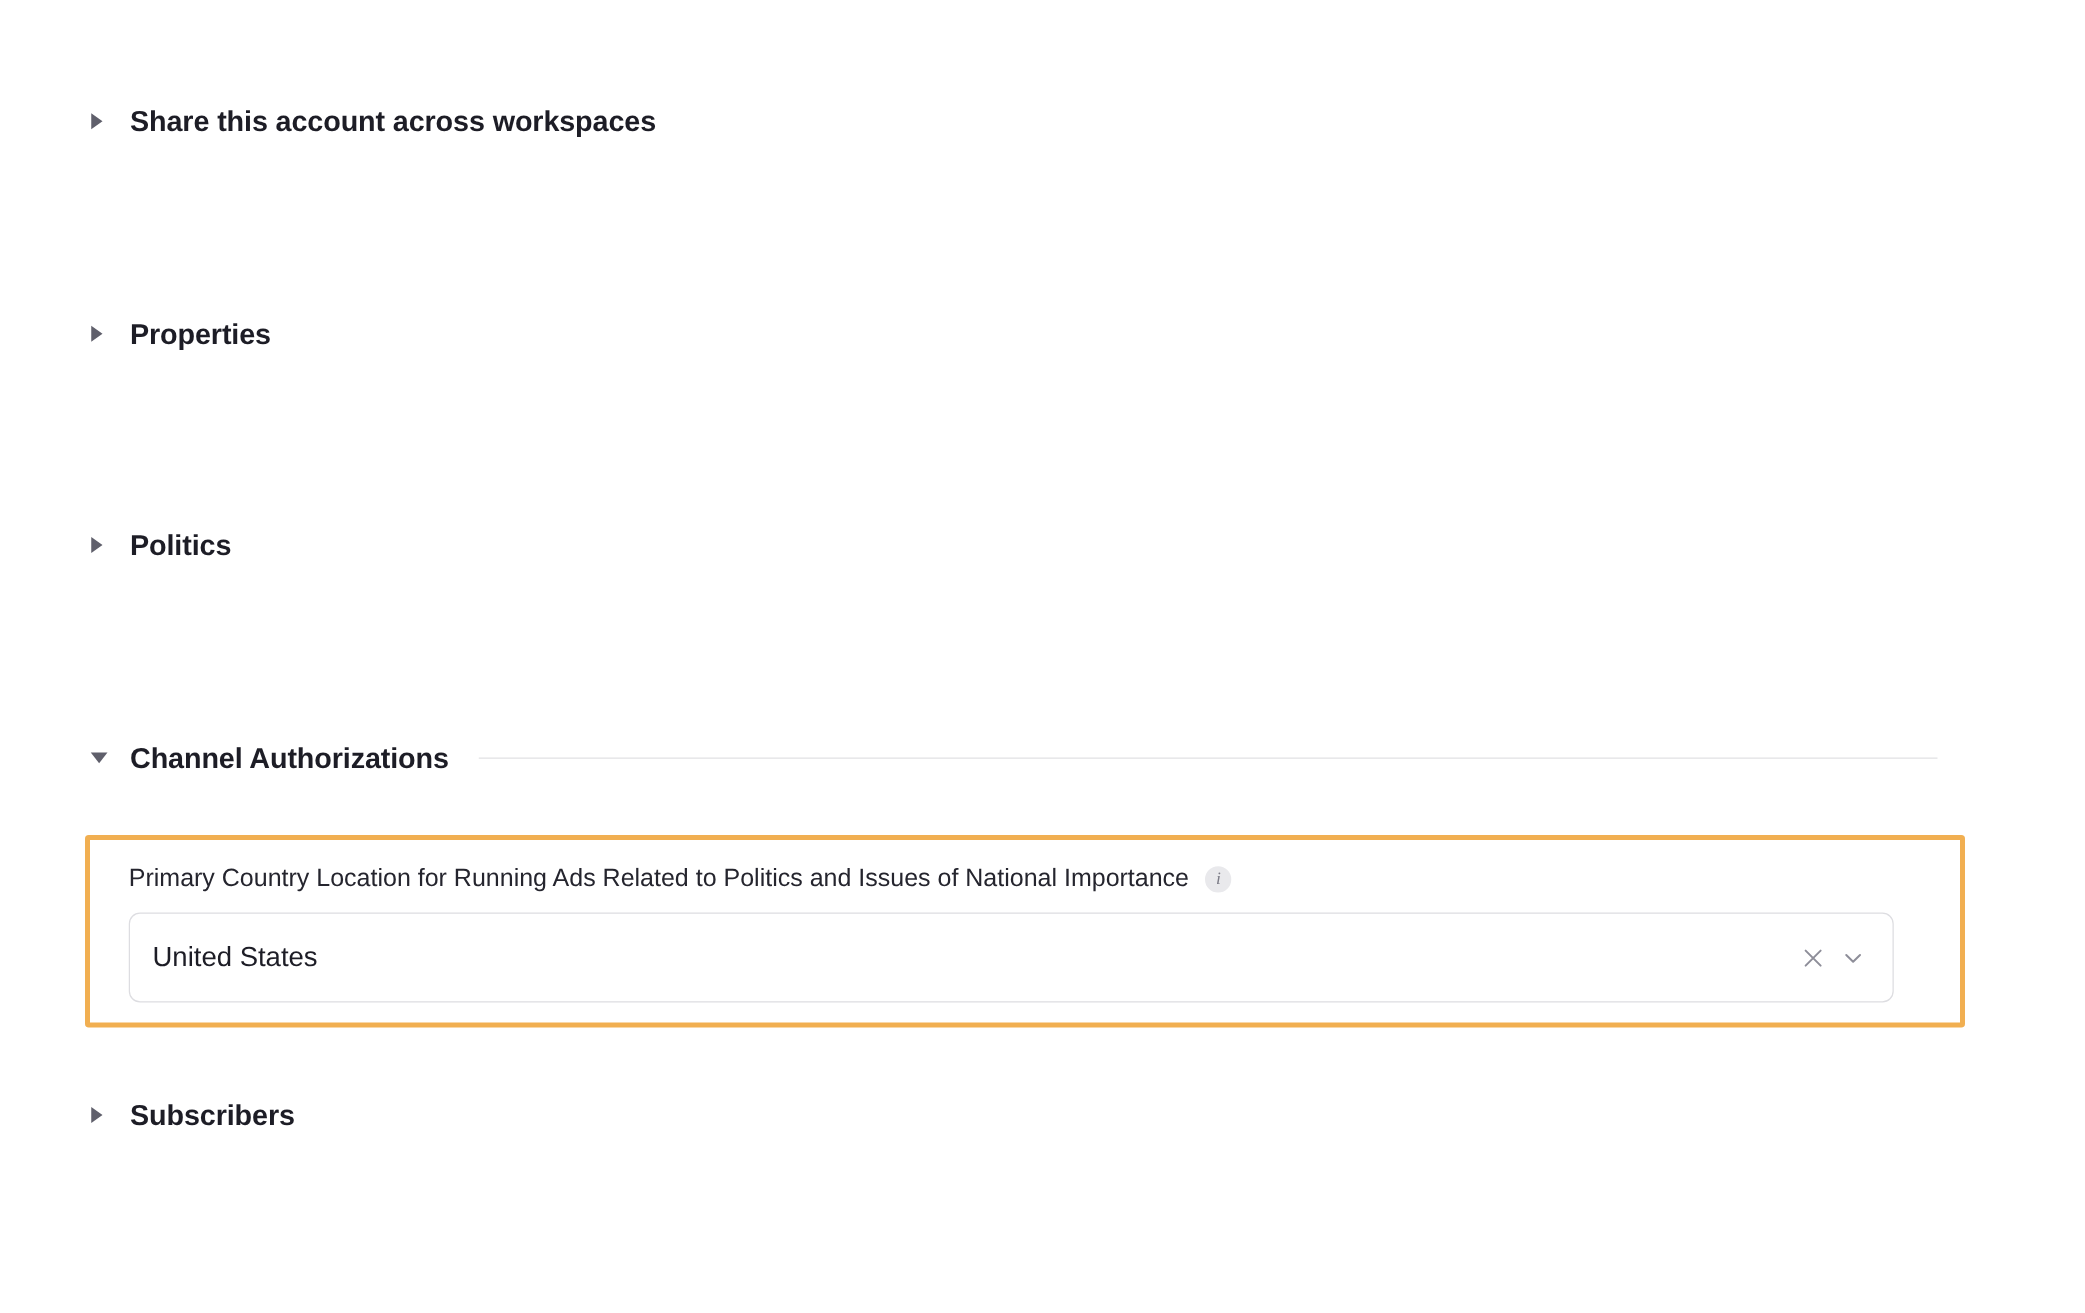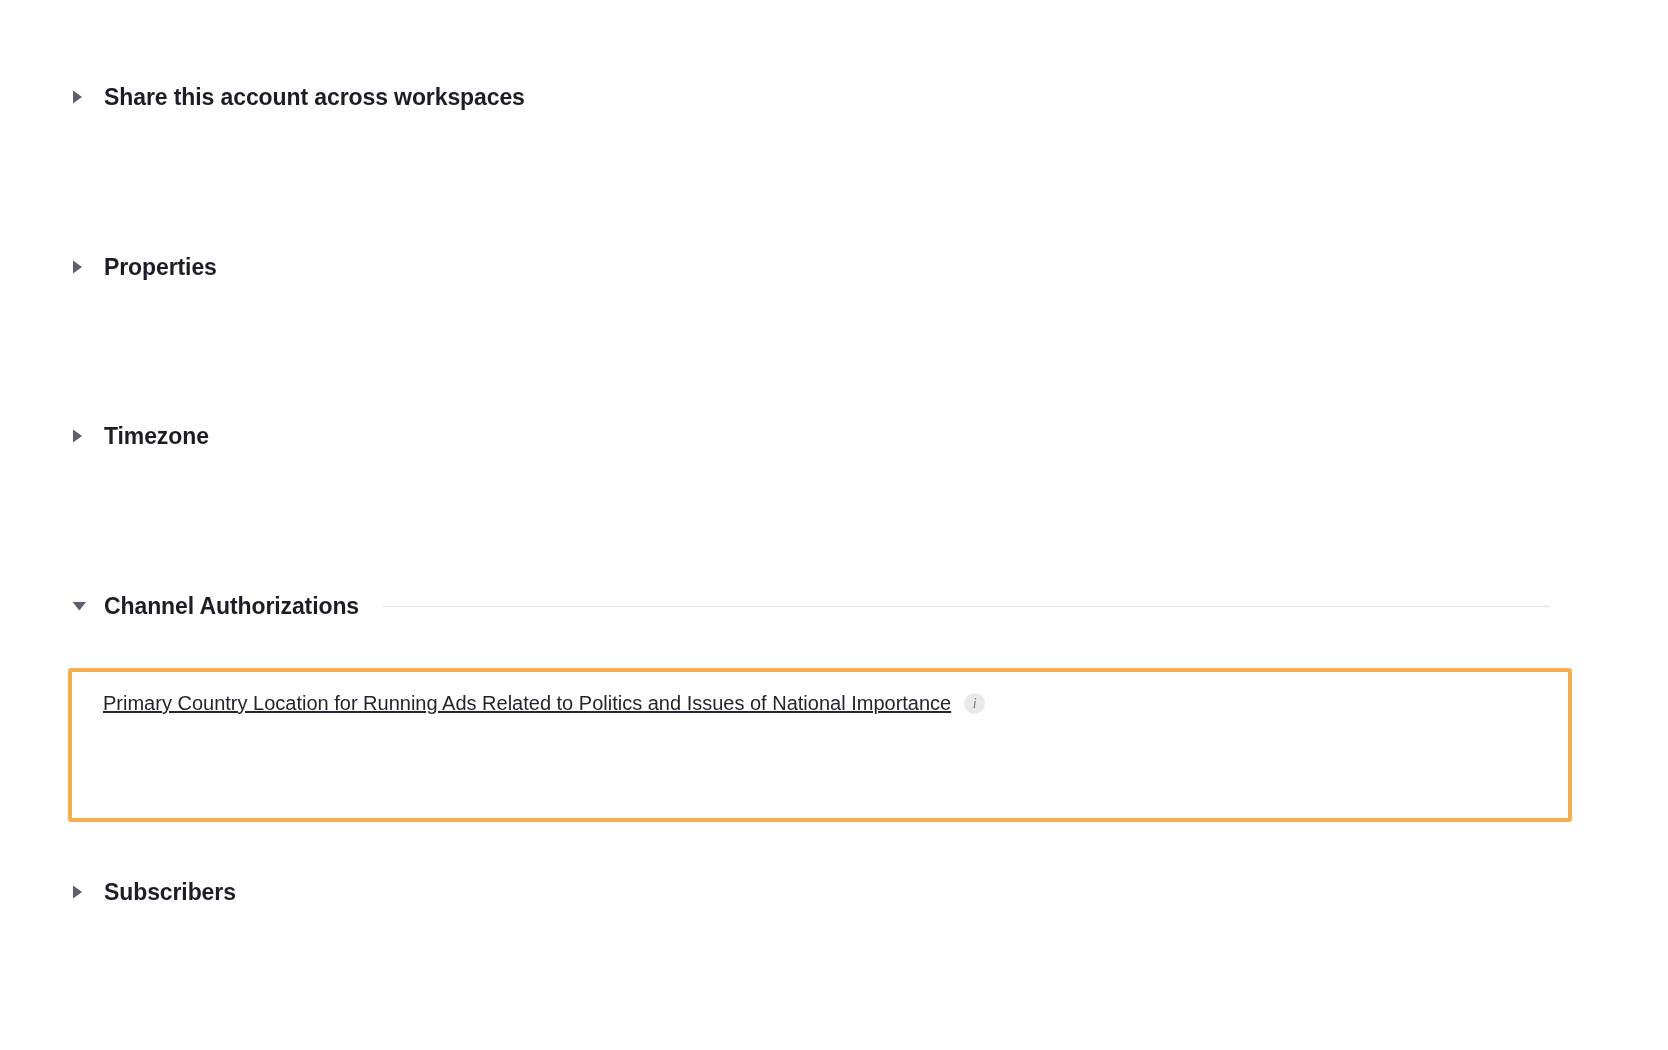--- a/index.html
+++ b/index.html
@@ -82,21 +82,20 @@
     align-items: center;
     margin: 18px 0 0 31px;
     height: 26px;
   }
   .field-label {
     font-size: 20px;
     font-weight: normal;
     color: #25252e;
     white-space: nowrap;
     line-height: 26px;
-    text-decoration: underline;
   }
   .info-icon {
     margin-left: 13px;
     width: 21px;
     height: 21px;
     border-radius: 50%;
     background: #e9e9ec;
     color: #7b7b86;
     font-family: "Liberation Serif", "DejaVu Serif", serif;
     font-style: italic;
@@ -174,40 +173,56 @@
     </span>
     <span class="section-title">Properties</span>
   </div>
 
   <div class="section-header" id="sec-tz">
     <span class="caret">
       <svg width="11" height="14" viewBox="0 0 11 14" aria-hidden="true">
         <path d="M1 0.6 L10 7 L1 13.4 Z" fill="#5f5f6b"></path>
       </svg>
     </span>
-    <span class="section-title">Timezone</span>
+    <span class="section-title">Politics</span>
   </div>
 
   <div class="section-header" id="sec-channel">
     <span class="caret">
       <svg width="15" height="11" viewBox="0 0 15 11" aria-hidden="true">
         <path d="M0.6 1 L14 1 L7.3 9.6 Z" fill="#5f5f6b"></path>
       </svg>
     </span>
     <span class="section-title">Channel Authorizations</span>
     <span class="section-rule"></span>
   </div>
 
   <div class="highlight-card">
 
     <div class="field-label-row">
       <span class="field-label">Primary Country Location for Running Ads Related to Politics and Issues of National Importance</span>
       <span class="info-icon">i</span>
     </div>
 
+    <div class="select-control">
+      <span class="select-value">United States</span>
+      <span class="sr-only">Select a country</span>
+      <span class="select-actions">
+        <span class="icon-btn">
+          <svg width="17" height="17" viewBox="0 0 17 17" aria-hidden="true">
+            <path d="M2.5 2.5 L14.5 14.5 M14.5 2.5 L2.5 14.5" stroke="#8e8e99" stroke-width="1.6" stroke-linecap="round"></path>
+          </svg>
+        </span>
+        <span class="icon-btn">
+          <svg width="19" height="19" viewBox="0 0 19 19" aria-hidden="true">
+            <path d="M4 7 L9.5 12.4 L15 7" stroke="#8e8e99" stroke-width="1.6" fill="none" stroke-linecap="round" stroke-linejoin="round"></path>
+          </svg>
+        </span>
+      </span>
+    </div>
 
   </div>
 
   <div class="section-header" id="sec-props">
     <span class="caret">
       <svg width="11" height="14" viewBox="0 0 11 14" aria-hidden="true">
         <path d="M1 0.6 L10 7 L1 13.4 Z" fill="#5f5f6b"></path>
       </svg>
     </span>
     <span class="section-title">Subscribers</span>

